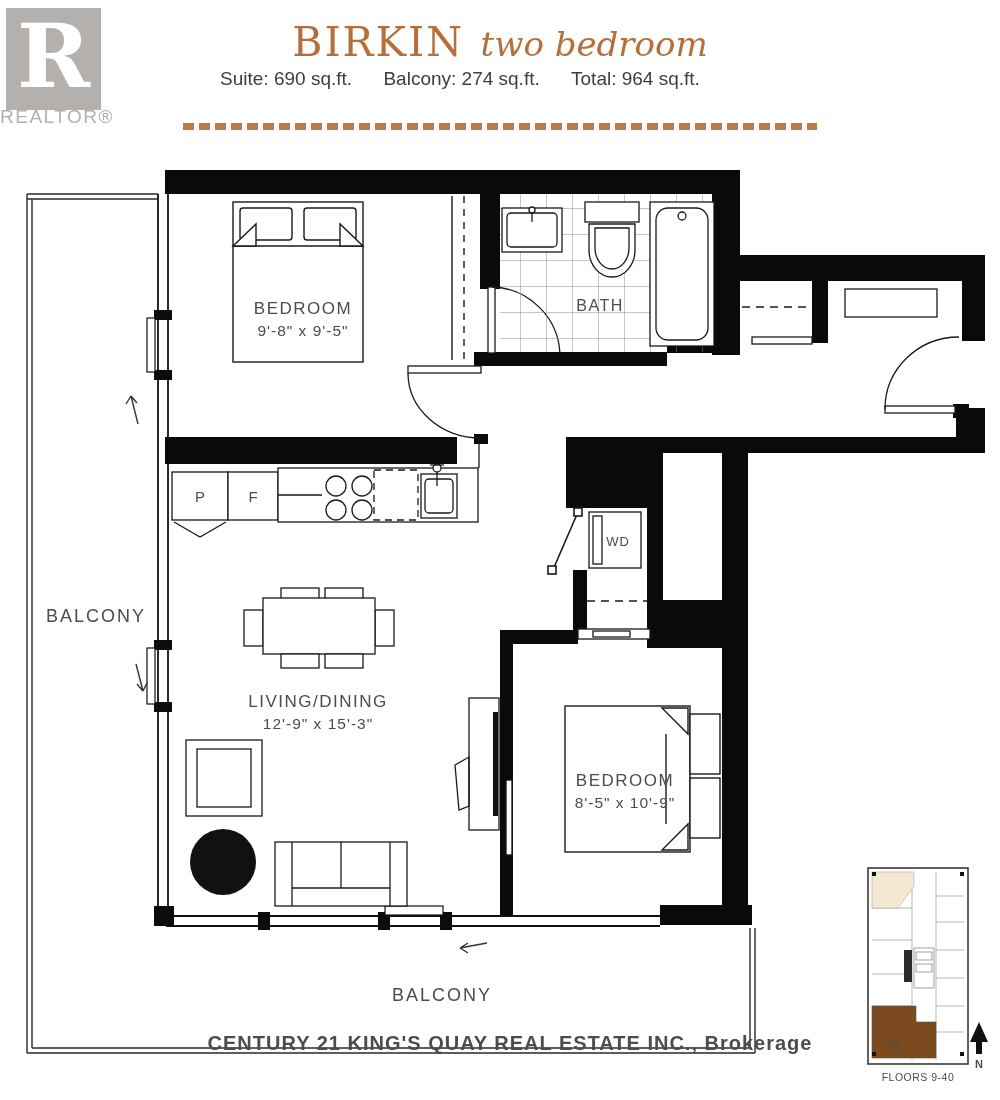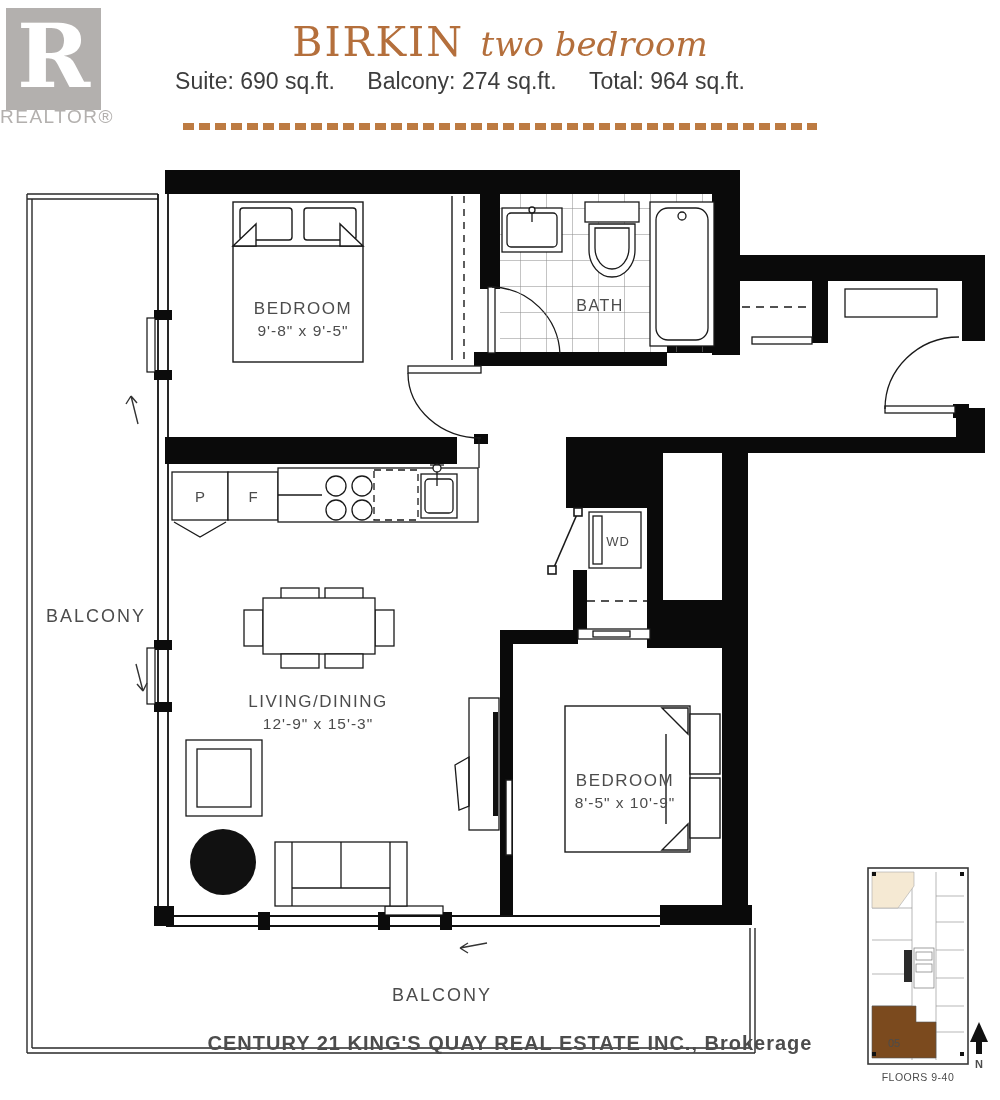--- a/index.html
+++ b/index.html
@@ -9,21 +9,21 @@
   
   .logo-box{left:6px;top:8px;width:95px;height:102px;background:#b3b0ae;
             display:flex;align-items:center;justify-content:center;}
   .logo-r{color:#ffffff;font-family:"DejaVu Serif",serif;font-weight:bold;
           font-size:88px;line-height:1;margin-top:-6px;}
   .logo-label{left:0;top:106px;width:112px;text-align:center;color:#b3b0ae;
               font-size:19px;letter-spacing:1.5px;}
   .titles{left:0;top:18px;width:1000px;text-align:center;color:#b46f3c;}
   .plan-name{font-family:"DejaVu Serif",serif;font-size:41px;letter-spacing:2px;}
   .plan-type{font-family:"DejaVu Serif",serif;font-style:italic;font-size:34px;margin-left:12px;}
-  .stats{left:0;top:68px;width:920px;text-align:center;color:#3d3d3d;font-size:23px;}
+  .stats{left:0;top:68px;width:920px;text-align:center;color:#3d3d3d;font-size:19px;}
   .stats span{margin:0 13px;}
   .divider{left:183px;top:123px;width:634px;height:7px;
            background:repeating-linear-gradient(90deg,#bd7b42 0px,#bd7b42 11px,#ffffff 11px,#ffffff 16px);}
   svg text{font-family:"Liberation Sans",sans-serif;fill:#4c4c4c;}
 </style>
 </head>
 <body>
 
 <div class="abs logo-box">
   <div class="logo-r">R</div>

